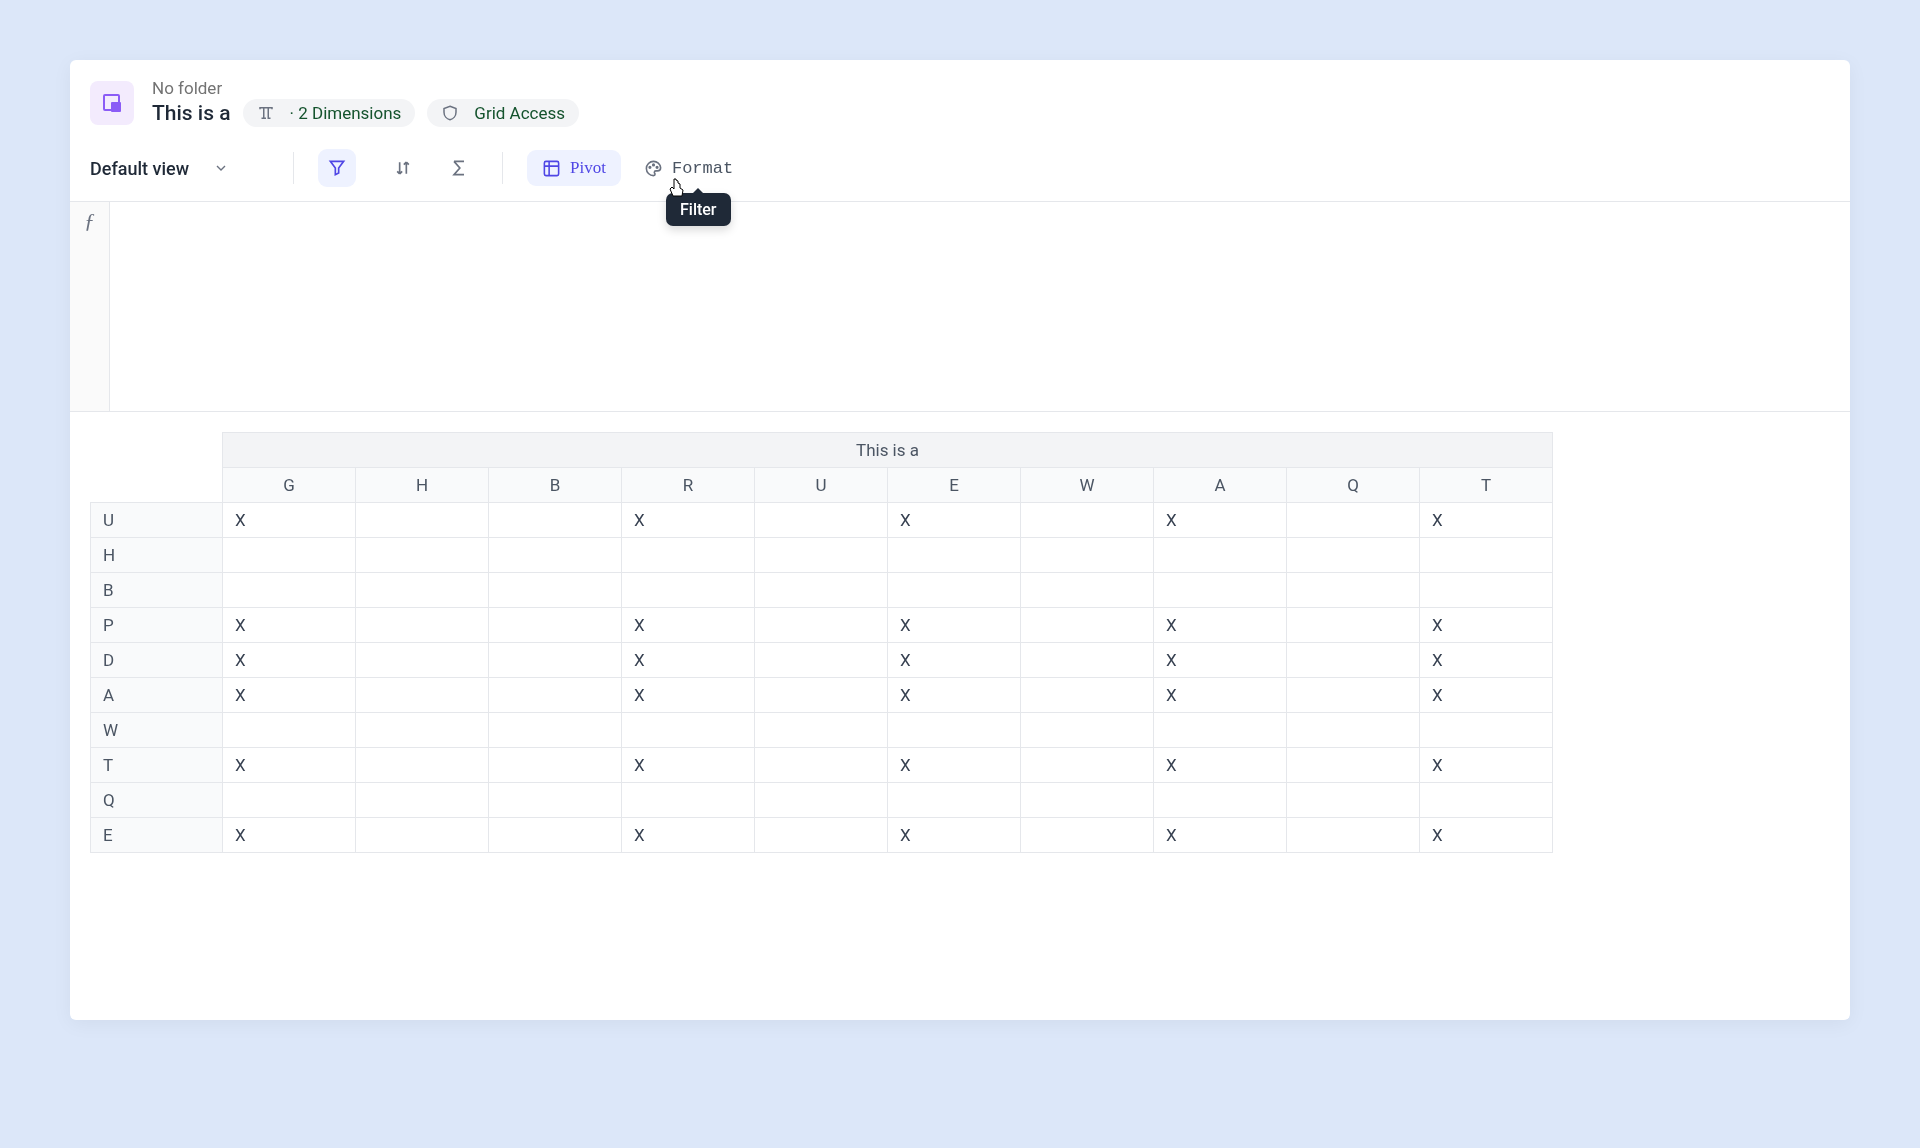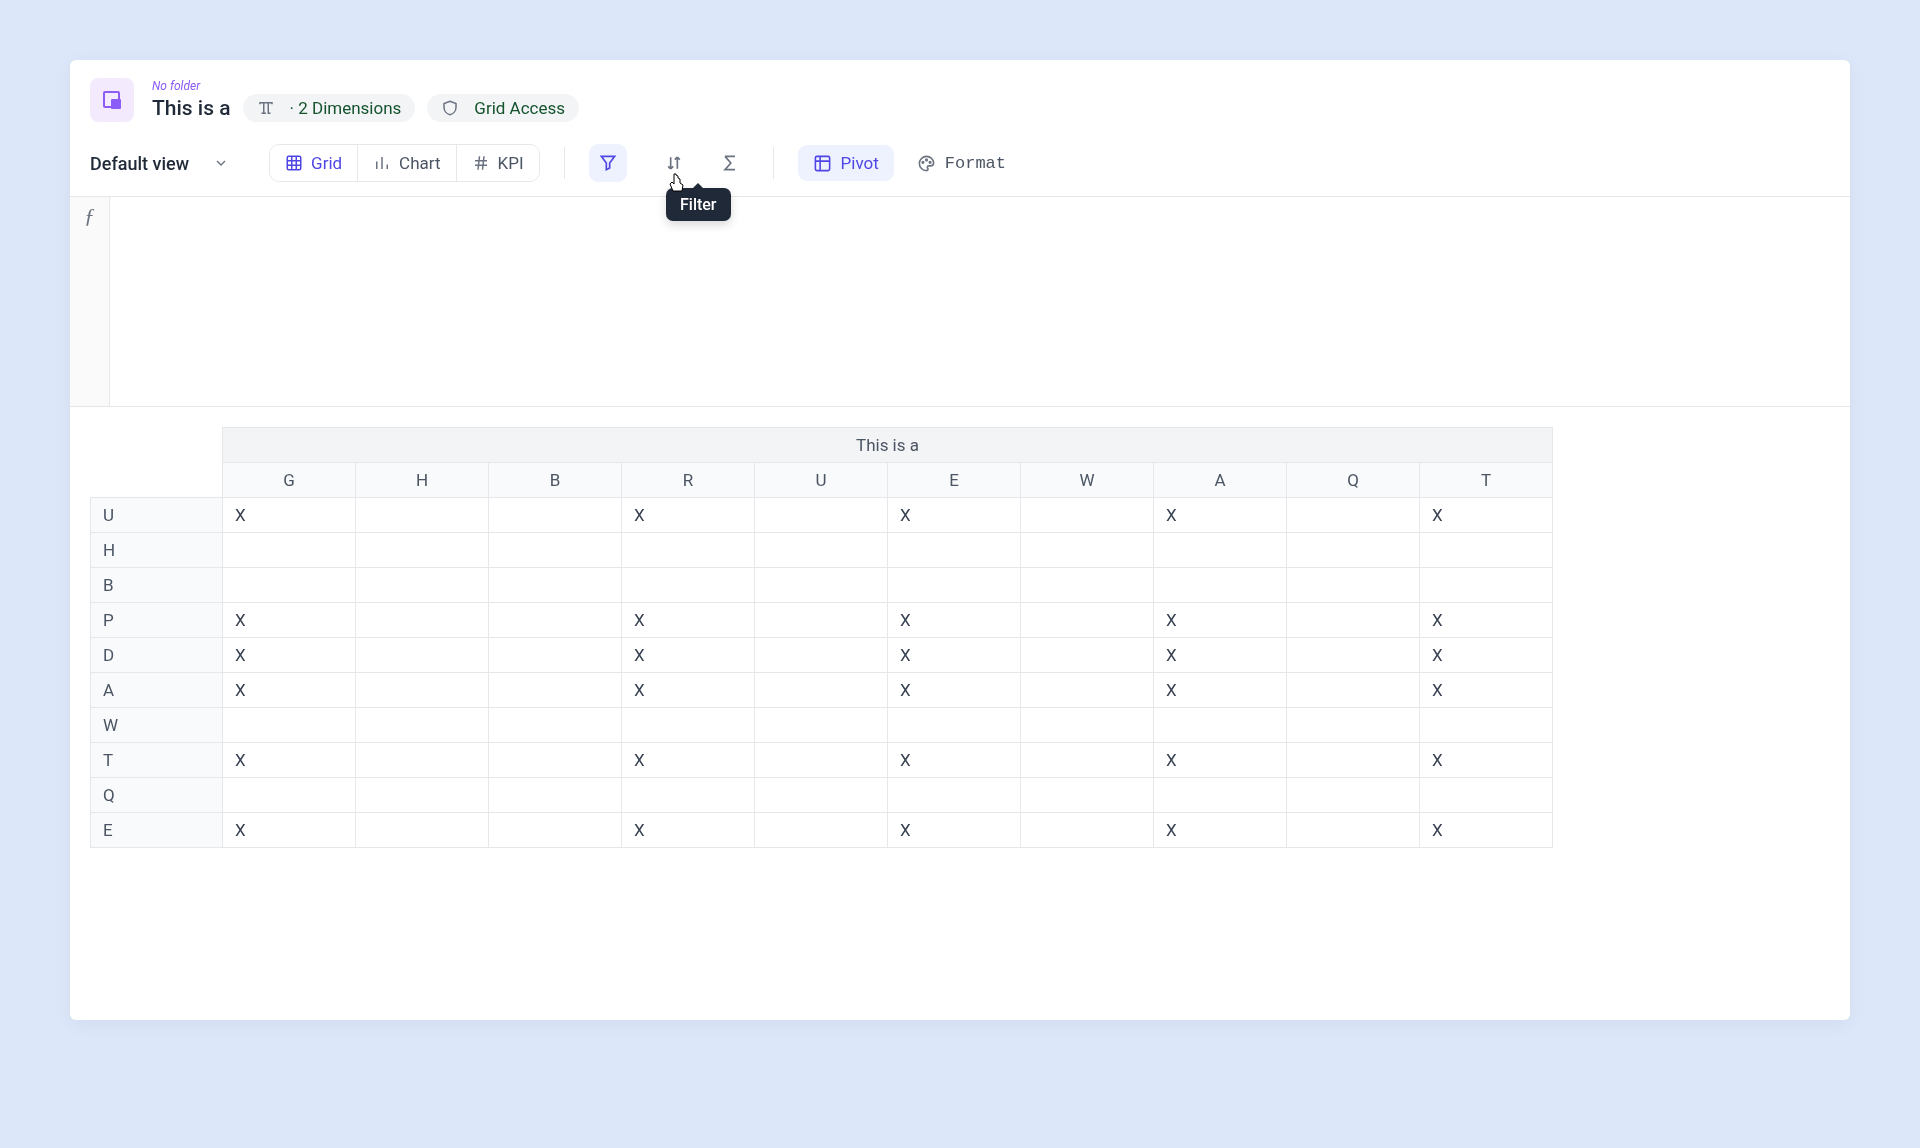--- a/index.html
+++ b/index.html
@@ -52,21 +52,21 @@
   }
   .header-icon-inner::after {
     content: "";
     position: absolute;
     width: 10px; height: 10px;
     background: #8b5cf6;
     bottom: 0; right: 0;
     border-radius: 1px;
   }
   .header-text { display: flex; flex-direction: column; gap: 1px; }
-  .folder-label { color: #8b5cf6; font-size: 12px; font-style: italic; }
+  .folder-label { color: #737373; font-size: 17px; }
   .title-row { display: flex; align-items: center; gap: 12px; }
   .page-title { font-size: 21px; color: #1f2937; font-weight: 500; }
   .badge {
     display: inline-flex; align-items: center; gap: 15px;
     background: #f3f4f6; border-radius: 18px;
     padding: 4px 14px; font-size: 17px; color: #14532d;
   }
   .badge svg { width: 18px; height: 18px; stroke: #6b7280; }
 
   
@@ -107,21 +107,21 @@
   .icon-btn.highlight {
     background: #eef2ff;
   }
   .icon-btn.highlight svg { stroke: #4f46e5; }
 
   .tool-btn {
     display: flex; align-items: center; gap: 9px;
     padding: 8px 15px; border-radius: 9px;
     font-size: 17px; color: #4b5563;
   }
-  .tool-btn.active { background: #eef2ff; color: #4f46e5; }
+  .tool-btn.active { background: #eef2ff; color: #4f46e5; font-family: Liberation Serif, serif; }
   .tool-btn svg { width: 19px; height: 19px; stroke: #6b7280; fill: none; stroke-width: 2; }
   .tool-btn.active svg { stroke: #4f46e5; }
 
   
   .tooltip {
     position: absolute;
     top: 56px; left: 596px;
     background: #1f2937; color: #fff;
     padding: 7px 14px; border-radius: 7px;
     font-size: 16px; font-weight: 500;
@@ -212,41 +212,20 @@
   </div>
 
   <div class="toolbar">
     <div class="view-selector">
       <span>Default view</span>
       <svg viewBox="0 0 24 24" fill="none" stroke-width="2">
           <path d="M6 9l6 6 6-6"></path>
         </svg>
     </div>
 
-    <div class="seg-group">
-      <div class="seg-btn active">
-        <svg viewBox="0 0 24 24">
-            <rect x="3" y="3" width="18" height="18" rx="2"></rect>
-            <path d="M3 9h18M3 15h18M9 3v18M15 3v18"></path>
-          </svg>
-        <span>Grid</span>
-      </div>
-      <div class="seg-btn">
-        <svg viewBox="0 0 24 24">
-            <path d="M5 20V10M12 20V4M19 20v-6"></path>
-          </svg>
-        <span>Chart</span>
-      </div>
-      <div class="seg-btn">
-        <svg viewBox="0 0 24 24">
-            <path d="M4 9h16M4 15h16M10 3L8 21M16 3l-2 18"></path>
-          </svg>
-        <span>KPI</span>
-      </div>
-    </div>
 
     <div class="divider"></div>
 
     <div class="icon-btn highlight" style="margin-right:28px;">
       <svg viewBox="0 0 24 24">
           <path d="M4 4h16l-6 8v6l-4 2v-8L4 4z"></path>
         </svg>
     </div>
     <div class="icon-btn">
       <svg viewBox="0 0 24 24">

